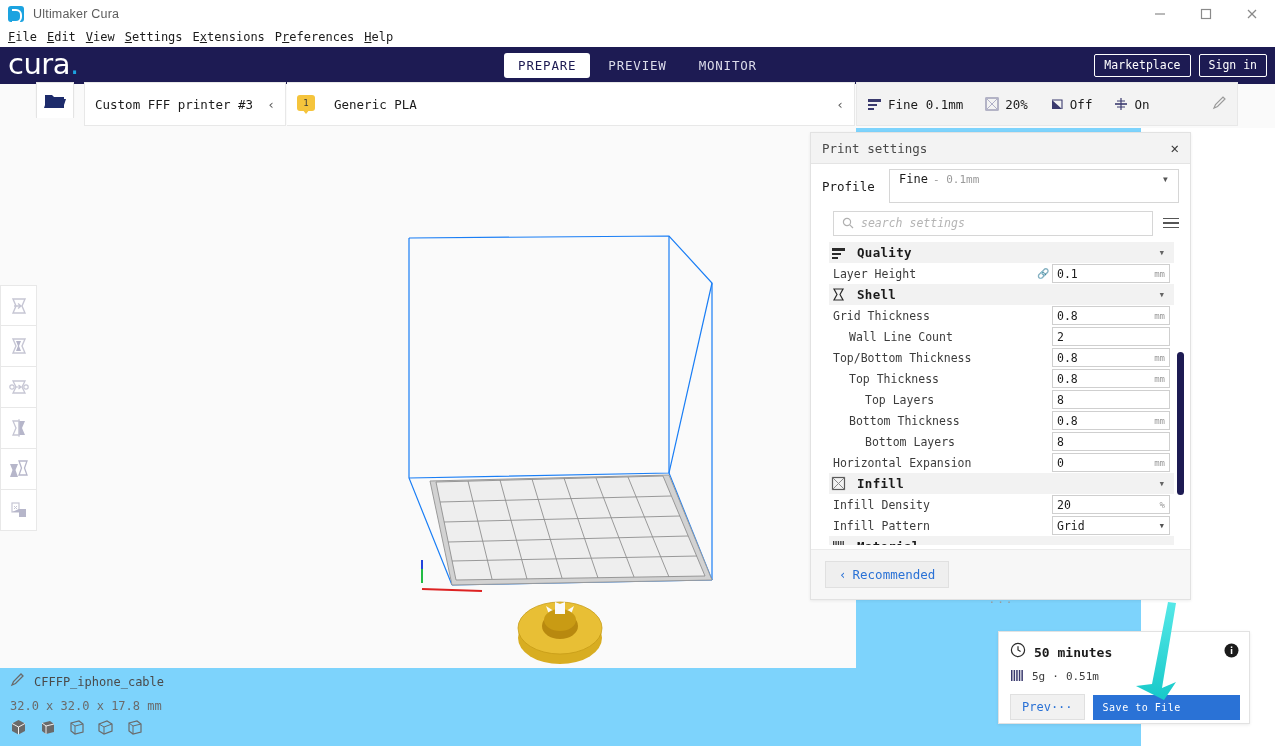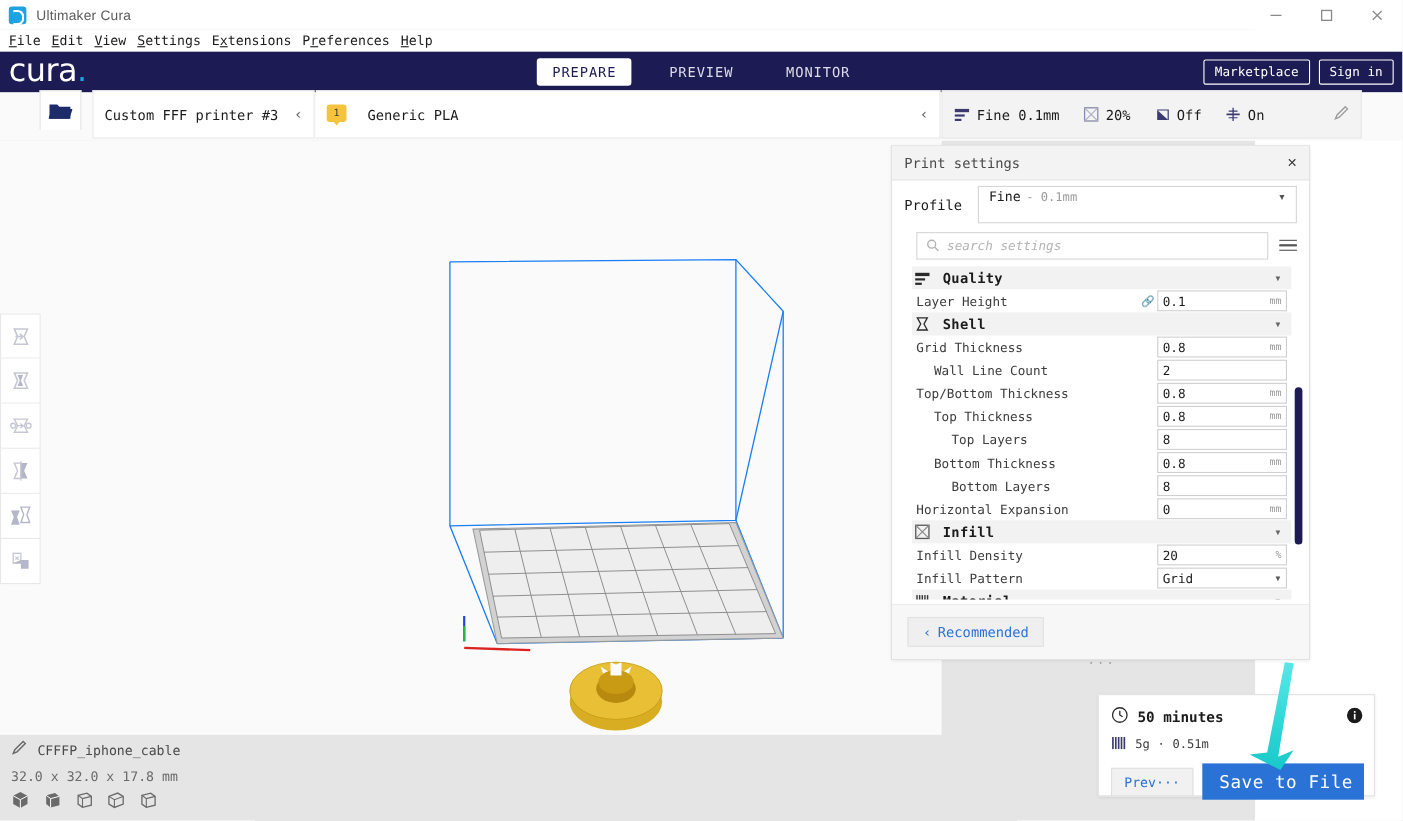--- a/index.html
+++ b/index.html
@@ -1,21 +1,21 @@
 <!DOCTYPE html>
 <html><head>
 <meta charset="utf-8">
 <style>
   * { box-sizing: border-box; margin: 0; padding: 0; }
   html, body {
     width: 1275px; height: 746px;
     font-family: "DejaVu Sans Mono", "Liberation Mono", monospace;
     background: #ffffff; overflow: hidden;
   }
-  #app { position: relative; width: 1141px; height: 746px; background: #e5e5e5; }
+  #app { position: relative; width: 1141px; height: 746px; background: #7dd3fc; }
 
   
   .titlebar {
     position: absolute; left:0; top:0; width:1275px; height:27px;
     background:#ffffff; display:flex; align-items:center;
   }
   .app-logo {
     width:16px; height:16px; margin-left:8px; border-radius:3px;
     background:#1ca3e0; position:relative; flex:none;
   }
@@ -46,21 +46,21 @@
     position:absolute; left:0; top:47px; width:1275px; height:37px;
     background:#1d1b53;
   }
   .cura-logo {
     position:absolute; left:8px; top:-3px; font-size:29px; color:#fff;
     font-family:"DejaVu Sans","Liberation Sans",sans-serif; font-weight:400;
     letter-spacing:-.5px; line-height:40px;
   }
   .cura-dot { color:#1ca3e0; }
   .stages { position:absolute; left:0; top:0; width:1275px; height:37px;
-    display:flex; align-items:center; justify-content:center; gap:20px; }
+    display:flex; align-items:center; justify-content:center; gap:4px; }
   .stage {
     font-size:12.5px; letter-spacing:.8px; color:#dcdcea; padding:5px 14px;
     border-radius:3px; min-width:66px; text-align:center;
   }
   .stage.active { background:#ffffff; color:#1d1b53; font-weight:400; }
   .header-right { position:absolute; right:8px; top:0; height:37px;
     display:flex; align-items:center; gap:8px; }
   .hdr-btn {
     border:1px solid #ffffff; color:#ffffff; background:transparent;
     font-size:11.5px; padding:4px 9px; border-radius:2px; line-height:1.2;
@@ -206,22 +206,22 @@
   .job-time { font-size:13px; font-weight:bold; color:#1b1b1b; }
   .job-info-icon { margin-left:auto; }
   .job-mat-row { display:flex; align-items:center; padding:5px 11px 0 11px; gap:7px; }
   .job-mat { font-size:11px; color:#3c3c3c; }
   .job-btn-row { display:flex; align-items:center; padding:8px 9px 0 11px; gap:8px; }
   .prev-btn {
     background:#f1f1f1; border:1px solid #e0e0e0; color:#2a72d6;
     font-size:12px; padding:5px 11px; min-width:70px; text-align:center;
   }
   .save-btn {
-    flex:1; background:#2a72d6; color:#fff; font-size:16px;
-    padding:7px 10px; text-align:right; letter-spacing:.5px;
+    flex:1; background:#2a72d6; color:#fff; font-size:10px;
+    padding:7px 10px; text-align:left; letter-spacing:.5px;
   }
 
   .arrow-overlay { position:absolute; left:0; top:0; width:1275px; height:746px;
     pointer-events:none; }
 </style>
 </head>
 <body>
 
 <div id="app">
 

